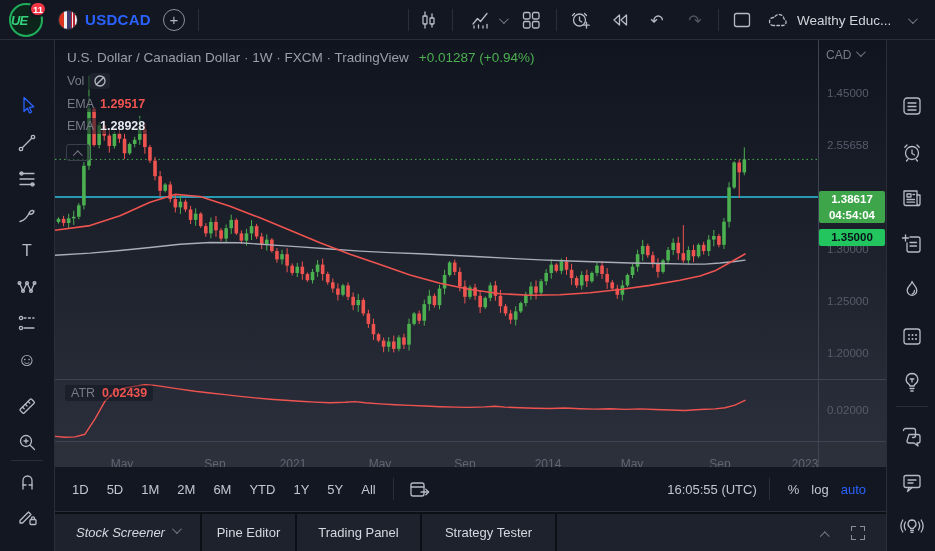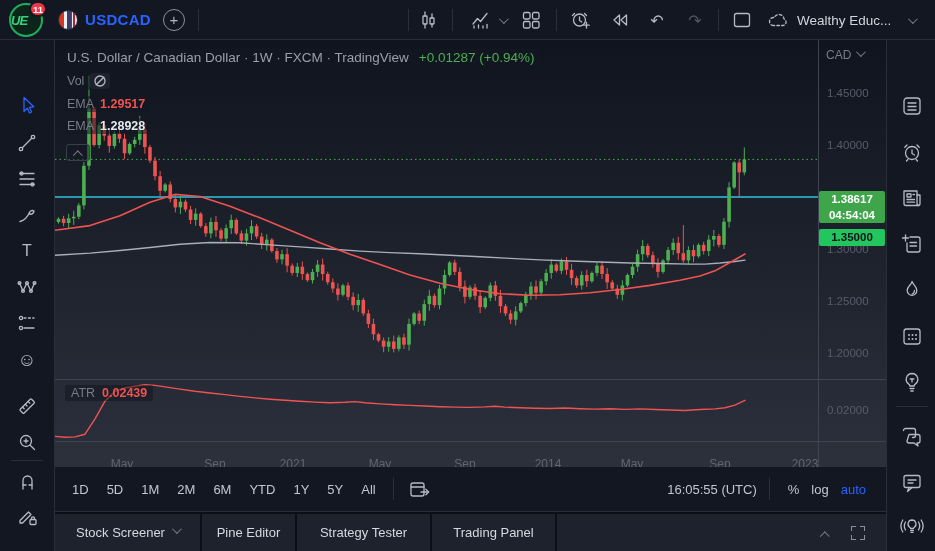--- a/index.html
+++ b/index.html
@@ -611,21 +611,21 @@
   <div id="pane-divider"></div>
   <div id="axis-vline"></div>
 
   <div id="price-axis">
     <div id="cad-sel">
       <span>CAD</span>
       <span class="chev" style="margin-top:-3px;"></span>
     </div>
     <div id="ticks-holder">
         <div class="ptick" style="top: 53px;">1.45000</div>
-        <div class="ptick" style="top: 105px;">1.40000</div>
+        <div class="ptick" style="top: 105px;">2.55658</div>
         <div class="ptick" style="top: 209px;">1.30000</div>
         <div class="ptick" style="top: 261px;">1.25000</div>
         <div class="ptick" style="top: 313px;">1.20000</div>
         <div class="ptick" style="top: 370px;">0.02000</div>
       </div>
     <div id="price-badge">
       <div>1.38617</div>
       <div>04:54:04</div>
     </div>
     <div id="level-badge">1.35000</div>
@@ -672,32 +672,32 @@
     <div style="flex:1;"></div>
     <div id="clock">16:05:55 (UTC)</div>
     <div class="vsep" style="margin:0 12px;"></div>
     <div class="scale-btn">%</div>
     <div class="scale-btn">log</div>
     <div class="scale-btn active" style="margin-right:14px;">auto</div>
   </div>
 
   <footer id="screener-bar">
     <div id="tabs-holder" class="row" style="align-items:stretch;">
-        <div class="tab" style="width: 147px;">
+        <div class="tab" style="width: 147px; font-style: italic;">
           <span>Stock Screener</span>
           <span class="chev" style="margin-top: -4px;"></span>
         </div>
         <div class="tab" style="width: 95px;">
           <span>Pine Editor</span>
         </div>
+        <div class="tab" style="width: 125px;">
+          <span>Trading Panel</span>
+        </div>
         <div class="tab" style="width: 135px;">
           <span>Strategy Tester</span>
-        </div>
-        <div class="tab" style="width: 125px;">
-          <span>Trading Panel</span>
         </div>
       </div>
     <div id="bar-icons">
       <span class="chev chev-up" style="margin-top:5px;"></span>
       <span class="corner-ic">
           <i class="tl"></i>
           <i class="tr"></i>
           <i class="bl"></i>
           <i class="br"></i>
         </span>

